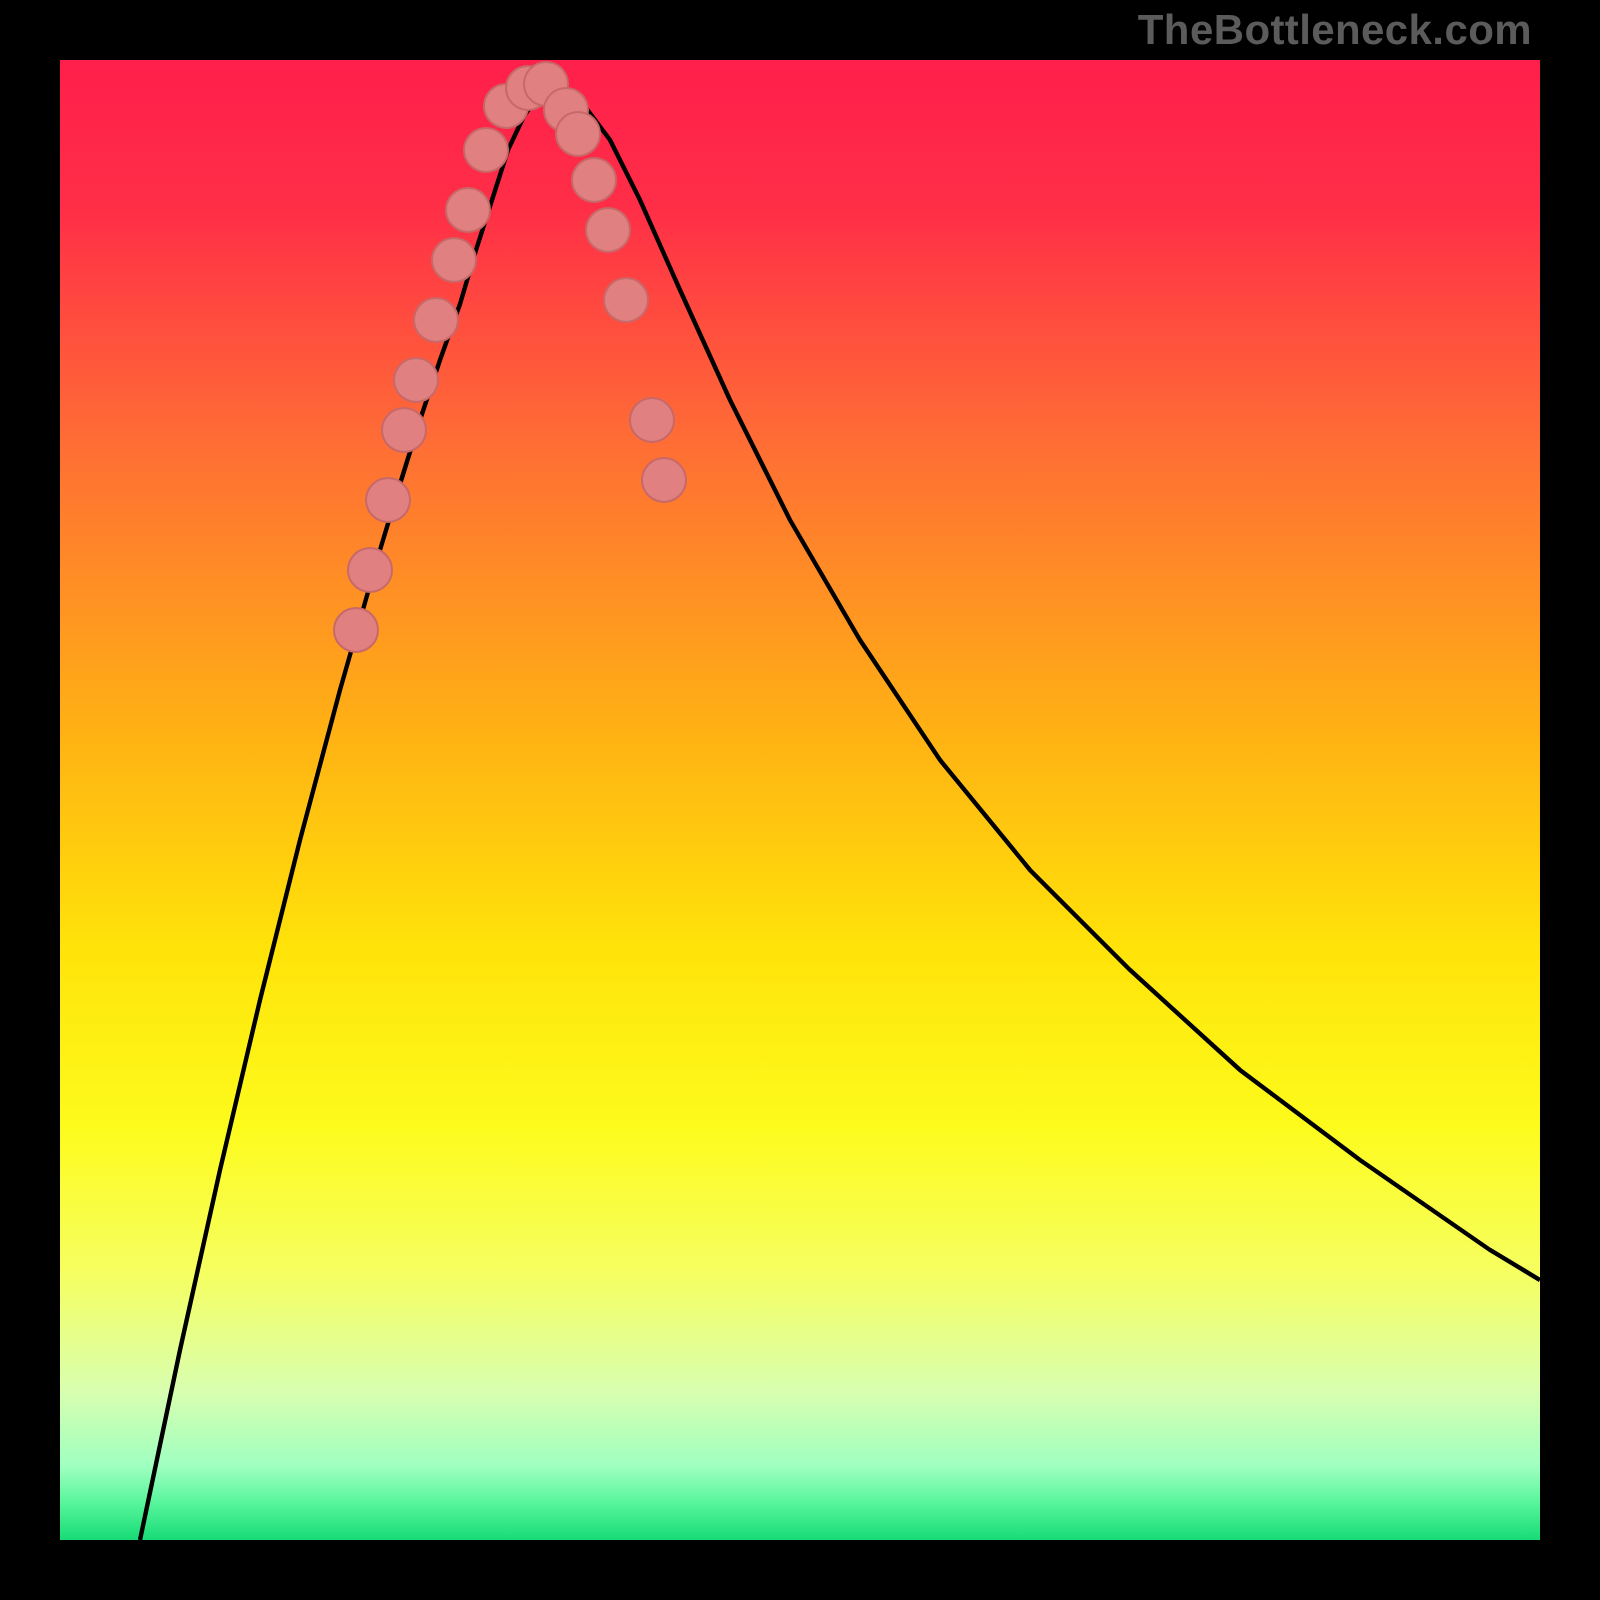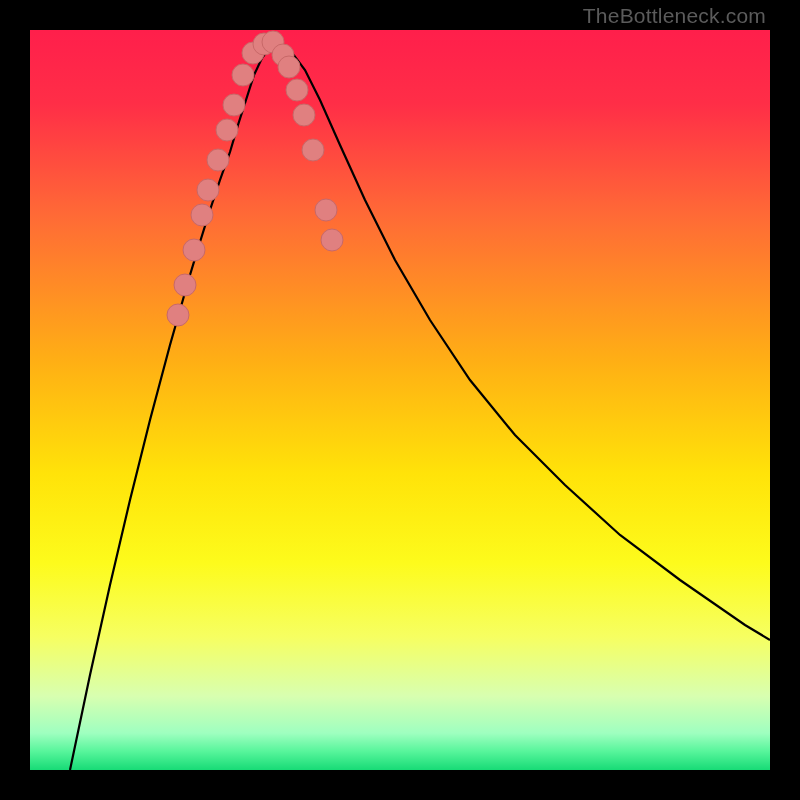--- a/index.html
+++ b/index.html
@@ -24,21 +24,21 @@
     width: 740px;
     height: 740px;
     overflow: hidden;
   }
   .watermark {
     position: absolute;
     top: 4px;
     right: 34px;
     color: #5b5b5b;
     font-size: 21px;
-    font-weight: 400;
+    font-weight: 700;
     letter-spacing: 0.2px;
   }
   svg {
     position: absolute;
     inset: 0;
   }
 </style>
 </head>
 <body>
 

